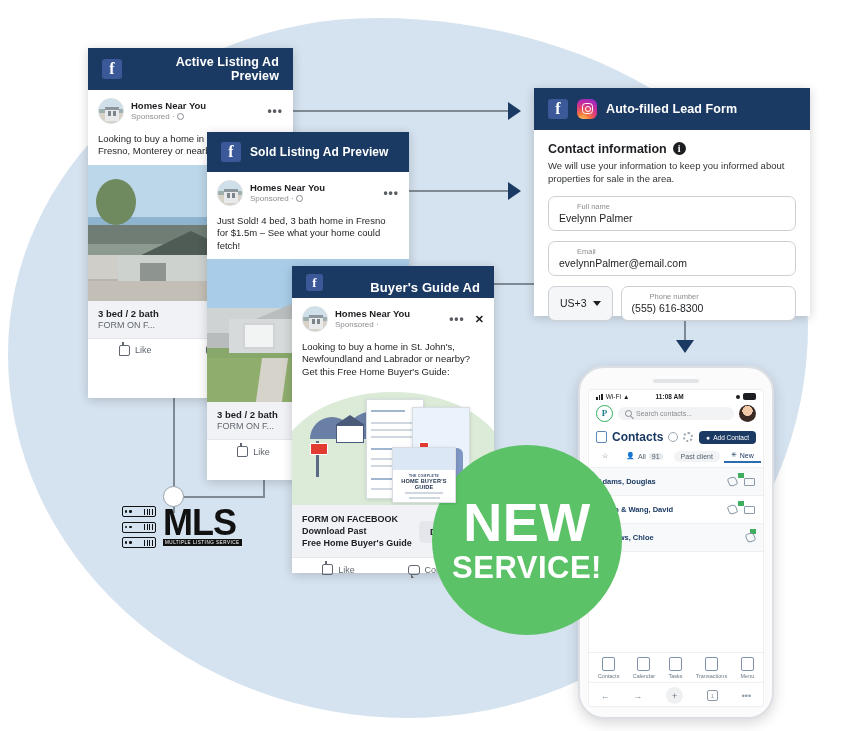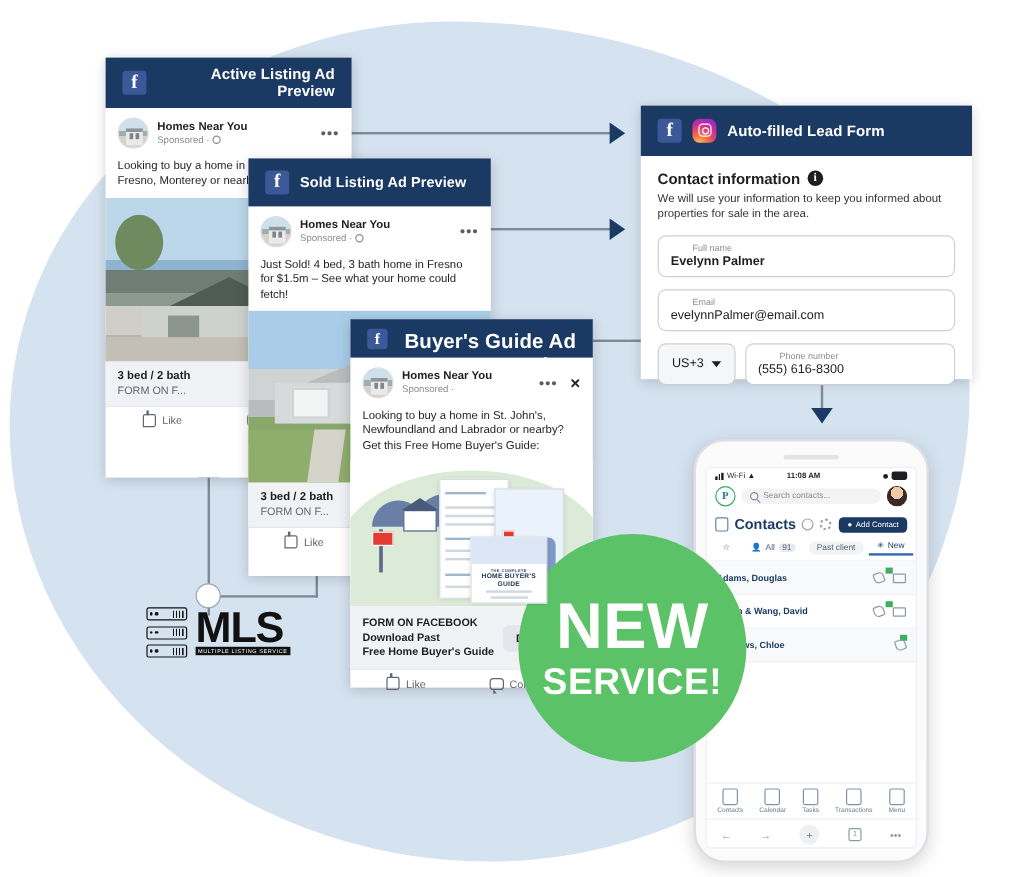--- a/index.html
+++ b/index.html
@@ -346,21 +346,21 @@
       <div class="foot-item">
         <span class="ic-bubble"></span>
         <span>Comment</span>
       </div>
     </div>
   </div>
 
   <div class="card" id="card-guide" style="left:292px; top:266px; width:202px; height:307px;">
     <div class="card-head" style="height:32px;">
       <div class="fb-badge" style="width:17px; height:17px; font-size:13px;">f</div>
-      <div class="title" style="font-size:17px;margin-top:25px;">Buyer's Guide Ad Preview</div>
+      <div class="title" style="font-size:13px;margin-top:25px;">Buyer's Guide Ad Preview</div>
     </div>
     <div class="post-top">
       <div class="avatar"></div>
       <div class="post-id">
         <div class="post-name" style="font-size:9.5px;">Homes Near You</div>
         <div class="post-sponsored" style="font-size:8px;">
           <span>Sponsored</span> ·
         </div>
       </div>
       <div class="post-actions">
@@ -438,21 +438,21 @@
     </div>
     <div class="lf-body">
       <div class="lf-title" style="font-size:12.5px;">
         <span>Contact information</span>
         <span class="info-i">i</span>
       </div>
       <div class="lf-sub" style="font-size:9.5px;">We will use your information to keep you informed about properties for sale in the area.</div>
 
       <div class="field">
         <div class="field-label" style="font-size:7.5px;">Full name</div>
-        <div class="field-value" style="font-size:10.5px;font-weight:bold;">Evelynn Palmer</div>
+        <div class="field-value" style="font-size:10.5px;">Evelynn Palmer</div>
       </div>
 
       <div class="field">
         <div class="field-label" style="font-size:7.5px;">Email</div>
         <div class="field-value" style="font-size:10.5px;">evelynnPalmer@email.com</div>
       </div>
 
       <div class="phone-row">
         <div class="cc" style="font-size:10.5px;">
           <span>US+3</span>

